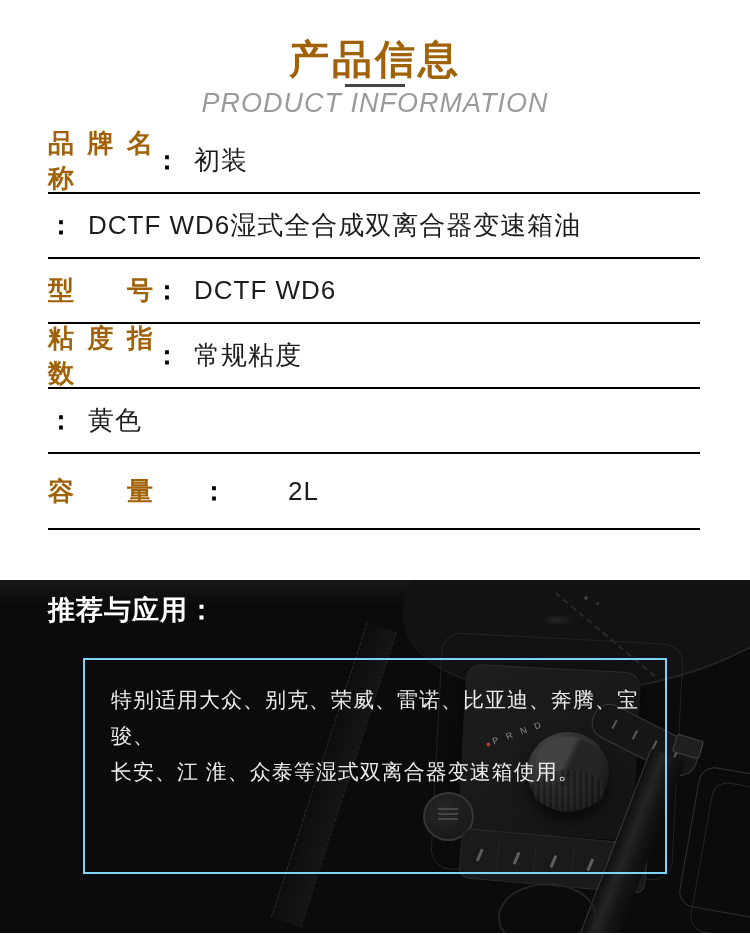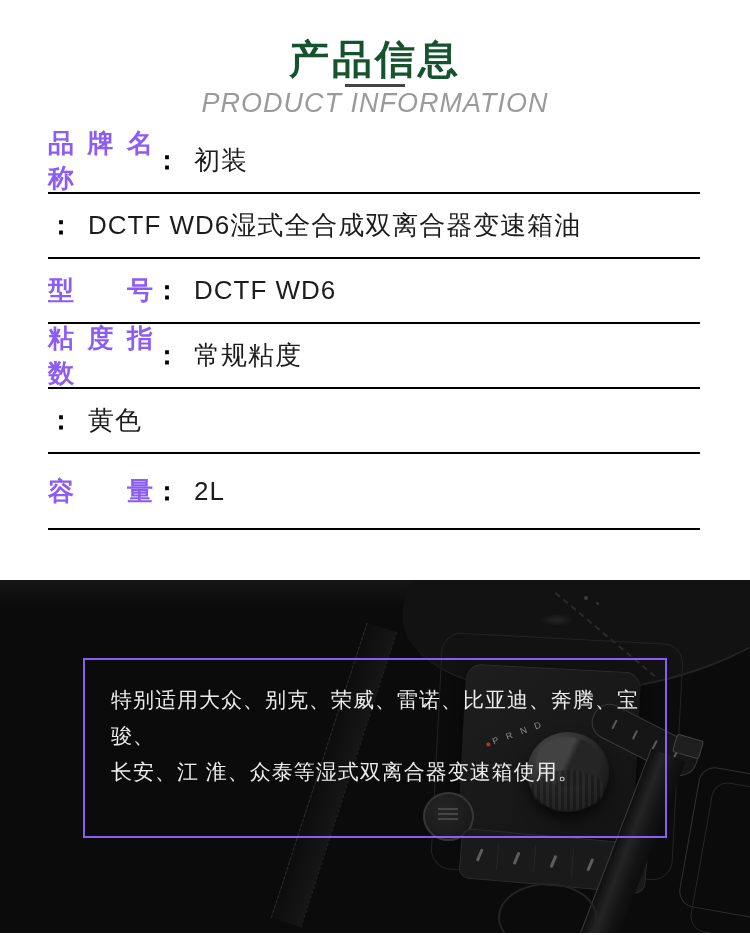--- a/index.html
+++ b/index.html
@@ -3,51 +3,51 @@
 <meta charset="utf-8">
 <style>
   html,body{margin:0;padding:0;background:#ffffff;}
   .page{
     position:relative;width:750px;height:935px;overflow:hidden;background:#fff;
     font-family:"Liberation Sans","DejaVu Sans",sans-serif;color:#111;
   }
   
   .hdr{padding-top:36px;text-align:center;}
   .title{
-    margin:0;font-size:40px;line-height:46px;font-weight:800;letter-spacing:3px;color:#14532d;
+    margin:0;font-size:40px;line-height:46px;font-weight:800;letter-spacing:3px;color:#a16207;
   }
   .title-underline{width:60px;height:3px;background:#454545;margin:2px auto 3px auto;}
   .subtitle{
     font-size:27px;line-height:26px;color:#9a9a9a;letter-spacing:1px;font-weight:400;font-style:italic;
   }
   
   .specs{margin:13px 50px 0 48px;}
   .srow{
     box-sizing:border-box;height:65px;display:flex;align-items:center;
     border-bottom:2px solid #000;font-size:26px;letter-spacing:1px;
   }
-  .srow.last{height:76px;}
+  .srow.last{height:76px;gap:47px;}
   .lbl{
-    display:inline-block;width:106px;font-weight:700;color:#8b5cf6;
+    display:inline-block;width:106px;font-weight:700;color:#a16207;
     text-align:justify;text-align-last:justify;
   }
   .colon{font-weight:700;color:#000;}
   .val{margin-left:13px;color:#1c1c1c;font-weight:400;}
   
   .dark{
     position:relative;margin-top:50px;width:750px;height:353px;background:#0b0b0b;overflow:hidden;
   }
   .dark *{position:absolute;}
   .rec-head{
     left:48px;top:8px;margin:0;font-size:27px;line-height:44px;font-weight:700;color:#fff;
     letter-spacing:1px;z-index:5;position:absolute;
   }
   .rec-box{
-    left:83px;top:78px;width:584px;height:180px;box-sizing:border-box;
-    border:2px solid #8b5cf6;z-index:4;position:absolute;
+    left:83px;top:78px;width:584px;height:216px;box-sizing:border-box;
+    border:2px solid #7dd3fc;z-index:4;position:absolute;
   }
   .rec-text{
     position:absolute;left:26px;top:22px;right:14px;
     font-size:21px;line-height:36px;color:#ececec;letter-spacing:1px;
   }
   .rec-text div{position:static;}
   
   .ph{pointer-events:none;}
   .ph-band{left:0;top:0;width:750px;height:26px;background:linear-gradient(180deg,#171717,rgba(0,0,0,0));}
   .ph-armrest{left:400px;top:-98px;width:430px;height:205px;background:#121212;border-radius:50%;
@@ -168,20 +168,21 @@
       <div class="ph ph-glossy1"></div>
       <div class="ph ph-glossy2"></div>
       <div class="ph ph-minibtn"></div>
       <div class="ph ph-cup"></div>
       <div class="ph ph-glow"></div>
       <div class="ph ph-dot1"></div>
       <div class="ph ph-dot2"></div>
       <div class="ph ph-vign"></div>
     </div>
 
+    <h2 class="rec-head">推荐与应用：</h2>
     <div class="rec-box">
       <div class="rec-text">
         <div>特别适用大众、别克、荣威、雷诺、比亚迪、奔腾、宝骏、</div>
         <div>长安、江 淮、众泰等湿式双离合器变速箱使用。</div>
       </div>
     </div>
   </div>
 
 </div>
 

